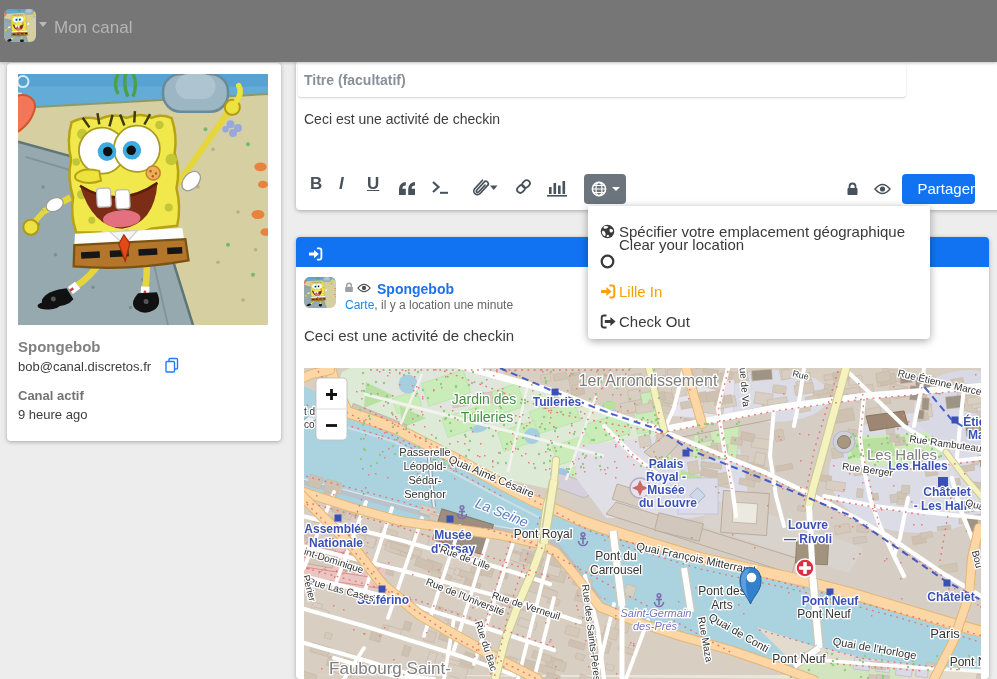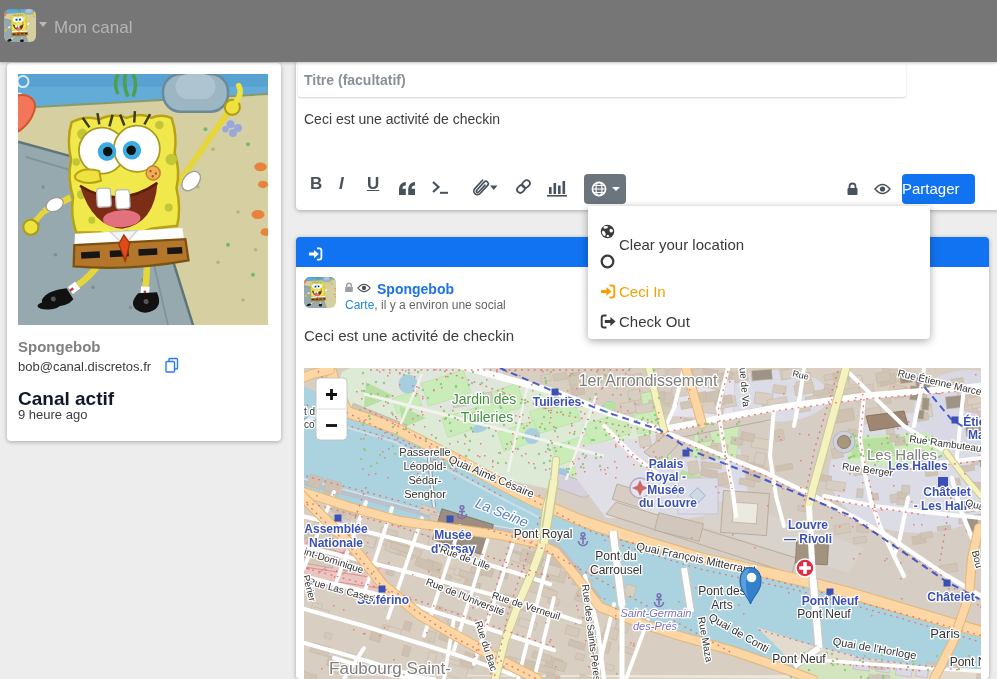--- a/index.html
+++ b/index.html
@@ -148,21 +148,21 @@
     <svg width="250" height="251" viewBox="0 0 100 100" preserveAspectRatio="none">
         <use href="#sb"></use>
       </svg>
   </div>
   <div class="abs" style="left:11px;top:275px;font-size:15px;font-weight:bold;color:#818181">Spongebob</div>
   <div class="abs" style="left:11px;top:296px;font-size:13px;color:#3d3d3d">bob@canal.discretos.fr</div>
   <svg class="abs" style="left:157px;top:294px" width="16" height="16" viewBox="0 0 16 16">
       <rect x="5" y="1.5" width="8.5" height="10.5" rx="1" fill="#fff" stroke="#2979ff" stroke-width="1.4"></rect>
       <rect x="2" y="4.5" width="8.5" height="10.5" rx="1" fill="#fff" stroke="#2979ff" stroke-width="1.4"></rect>
     </svg>
-  <div class="abs" style="left:11px;top:325px;font-size:19px;font-weight:bold;color:#0f172a">Canal actif</div>
+  <div class="abs" style="left:11px;top:325px;font-size:13px;font-weight:bold;color:#737373">Canal actif</div>
   <div class="abs" style="left:11px;top:344px;font-size:13px;color:#3d3d3d">9 heure ago</div>
 </div>
 
 <div id="composer" class="card">
   <div class="abs" style="left:2px;top:2px;width:608px;height:34px;background:#fff;border-radius:3px;box-shadow:0 1px 2px rgba(0,0,0,.18)"></div>
   <div class="abs" style="left:8px;top:11px;font-size:14px;font-weight:bold;color:#8a9099">Titre (facultatif)</div>
   <div class="abs" style="right:13px;top:12px;font-size:19px;font-weight:bold;color:#3f4a55">✖</div>
   <div class="abs" style="left:8px;top:50px;font-size:14px;color:#3d3d3d">Ceci est une activité de checkin</div>
   <svg class="abs" style="right:4px;top:96px" width="9" height="9">
       <path d="M8,1 L1,8 M8,5 L5,8" stroke="#999" stroke-width="1"></path>
@@ -209,21 +209,21 @@
     <div style="position:absolute;left:28px;top:13px;width:0;height:0;border-left:4px solid transparent;border-right:4px solid transparent;border-top:4px solid #fff"></div>
   </div>
   <svg class="abs" style="left:550px;top:121px" width="13" height="14" viewBox="0 0 13 14">
       <path d="M3.5,6 V4.5 a3,3 0 0 1 6,0 V6" fill="none" stroke="#48525c" stroke-width="1.8"></path>
       <rect x="1.5" y="6" width="10" height="7" rx="1" fill="#48525c"></rect>
     </svg>
   <svg class="abs" style="left:578px;top:122px" width="17" height="12" viewBox="0 0 17 12">
       <path d="M1,6 Q8.5,-3 16,6 Q8.5,15 1,6 Z" fill="none" stroke="#48525c" stroke-width="1.4"></path>
       <circle cx="8.5" cy="6" r="2.6" fill="#48525c"></circle>
     </svg>
-  <div class="abs" style="left:606px;top:113px;width:73px;height:30px;background:#1273f2;border-radius:4px;color:#fff;font-size:15px;text-align:left;line-height:30px">Partager</div>
+  <div class="abs" style="left:606px;top:113px;width:73px;height:30px;background:#1273f2;border-radius:4px;color:#fff;font-size:15px;text-align:right;line-height:30px">Partager</div>
 </div>
 
 <div id="postcard" class="card">
   <div id="bluebar">
     <svg style="position:absolute;left:12px;top:10px" width="15" height="14" viewBox="0 0 16 14">
         <path d="M9.5,1 h2.6 a2.2,2.2 0 0 1 2.2,2.2 v7.6 a2.2,2.2 0 0 1 -2.2,2.2 h-2.6" fill="none" stroke="#fff" stroke-width="1.9"></path>
         <path d="M1,5.4 h5.4 V2.6 l5.2,4.4 l-5.2,4.4 V8.6 H1 Z" fill="#fff"></path>
       </svg>
   </div>
   <div class="abs" style="left:8px;top:40px;width:32px;height:31px;border-radius:6px;overflow:hidden">
@@ -233,21 +233,21 @@
   </div>
   <svg class="abs" style="left:48px;top:45px" width="10" height="11" viewBox="0 0 13 14">
       <path d="M3.5,6 V4.5 a3,3 0 0 1 6,0 V6" fill="none" stroke="#9aa0a6" stroke-width="1.8"></path>
       <rect x="1.5" y="6" width="10" height="7" rx="1" fill="#9aa0a6"></rect>
     </svg>
   <svg class="abs" style="left:61px;top:46px" width="14" height="10" viewBox="0 0 17 12">
       <path d="M1,6 Q8.5,-3 16,6 Q8.5,15 1,6 Z" fill="none" stroke="#4d4d4d" stroke-width="1.4"></path>
       <circle cx="8.5" cy="6" r="2.6" fill="#4d4d4d"></circle>
     </svg>
   <div class="abs" style="left:81px;top:44px;font-size:14px;font-weight:bold;color:#1c72e8">Spongebob</div>
-  <div class="abs" style="left:49px;top:61px;font-size:12px;color:#1e88e5">Carte<span style="color:#666">, il y a environ une social</span></div>
+  <div class="abs" style="left:49px;top:61px;font-size:12px;color:#1e88e5">Carte<span style="color:#666">, il y a location une minute</span></div>
   <div class="abs" style="left:8px;top:90px;font-size:15px;color:#3d3d3d">Ceci est une activité de checkin</div>
   <div class="abs" id="mapbox" style="left:8px;top:131px;width:677px;height:311px;overflow:hidden">
     <svg width="677" height="311" viewBox="0 0 677 311" font-family="Liberation Sans, sans-serif">
 <rect width="677" height="311" fill="#eae5d9"></rect>
 <polygon points="-10.0,114.0 46.0,132.0 96.0,147.0 151.0,155.0 196.0,160.0 236.0,169.0 252.0,177.0 271.0,200.0 296.0,232.0 336.0,248.0 376.0,261.0 426.0,275.0 467.0,289.0 522.0,307.0 -10.0,307.0 526,311 -10,311" fill="#d8cec2"></polygon>
 <polygon points="140,0 693,0 693,262 646,250 596,238 546,228 496,218 446,207 396,196 346,181 296,167 256,144 236,130 196,110 146,88 96,66 36,46 -10,28 -10,0" fill="#d8cec2"></polygon>
 <polygon points="300,95 360,62 470,40 560,28 693,17 693,262 596,238 496,218 396,196 296,167 256,144" fill="#d6cdc4"></polygon>
 <ellipse cx="615" cy="105" rx="90" ry="60" fill="#dcdce7"></ellipse>
 <ellipse cx="665" cy="40" rx="55" ry="38" fill="#d9d9e5"></ellipse>
 <ellipse cx="470" cy="28" rx="55" ry="26" fill="#dcdce7"></ellipse>
@@ -1511,27 +1511,28 @@
         </g>
 </svg>
   </div>
 </div>
 
 <div id="dropdown">
   <svg class="abs" style="left:12px;top:18px" width="15" height="15" viewBox="0 0 16 16">
       <circle cx="8" cy="8" r="7.2" fill="#3a3a3a"></circle>
       <path d="M4,2.5 q3,-1 5,0.5 q-1,2 -3.5,2 q-2.5,0.5 -1.5,-2.5 Z M10.5,5 q3,0 3.5,2 q-0.5,2.5 -2.5,2 q-2,-0.5 -1,-4 Z M3,7 q2.5,0.5 3,3 q0.5,2.5 -1.5,3 q-2.5,-1.5 -2.5,-4.5 Z M8,11.5 q2,0 2,1.8 q-1.5,0.8 -3,0.2 q0,-1.5 1,-2 Z" fill="#fff"></path>
     </svg>
+  <div class="dditem" style="left:31px;top:17px">Spécifier votre emplacement géographique</div>
   <svg class="abs" style="left:12px;top:48px" width="15" height="15" viewBox="0 0 16 16">
       <circle cx="8" cy="8" r="6.2" fill="none" stroke="#3a3a3a" stroke-width="2.4"></circle>
     </svg>
   <div class="dditem" style="left:31px;top:30px">Clear your location</div>
   <svg class="abs" style="left:12px;top:78px" width="16" height="15" viewBox="0 0 16 14">
       <path d="M9.5,1 h2.6 a2.2,2.2 0 0 1 2.2,2.2 v7.6 a2.2,2.2 0 0 1 -2.2,2.2 h-2.6" fill="none" stroke="#f9a000" stroke-width="1.9"></path>
       <path d="M1,5.4 h5.4 V2.6 l5.2,4.4 l-5.2,4.4 V8.6 H1 Z" fill="#f9a000"></path>
     </svg>
-  <div class="dditem" style="left:31px;top:77px;color:#f9a000">Ceci In</div>
+  <div class="dditem" style="left:31px;top:77px;color:#f9a000">Lille In</div>
   <svg class="abs" style="left:12px;top:108px" width="16" height="15" viewBox="0 0 16 14">
       <path d="M6.5,1 H3.9 a2.2,2.2 0 0 0 -2.2,2.2 v7.6 a2.2,2.2 0 0 0 2.2,2.2 h2.6" fill="none" stroke="#3a3a3a" stroke-width="1.9"></path>
       <path d="M4.8,5.4 h5.6 V2.6 l5.2,4.4 l-5.2,4.4 V8.6 H4.8 Z" fill="#3a3a3a"></path>
     </svg>
   <div class="dditem" style="left:31px;top:107px">Check Out</div>
 </div>
 
 </body></html>

